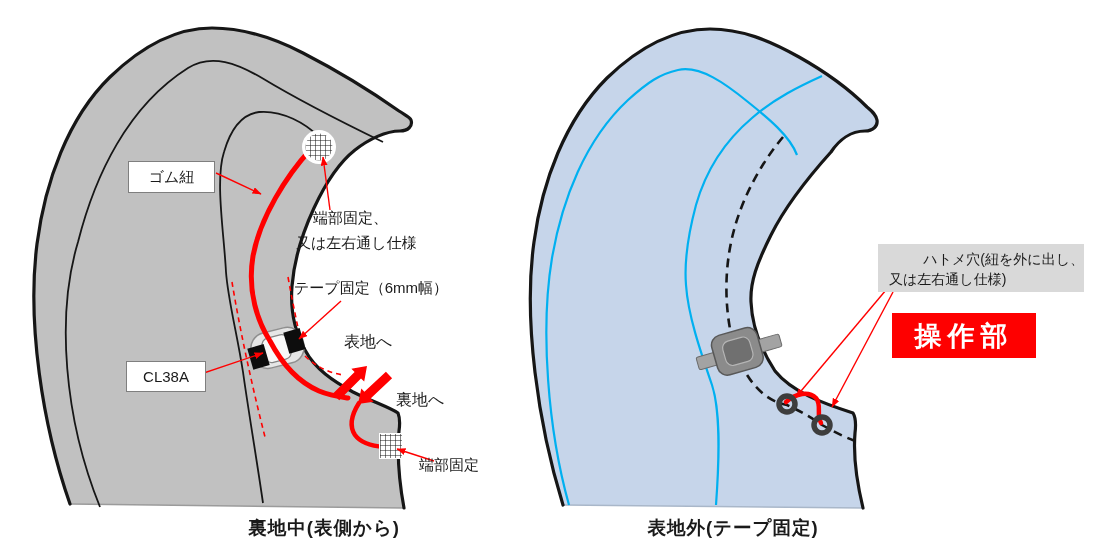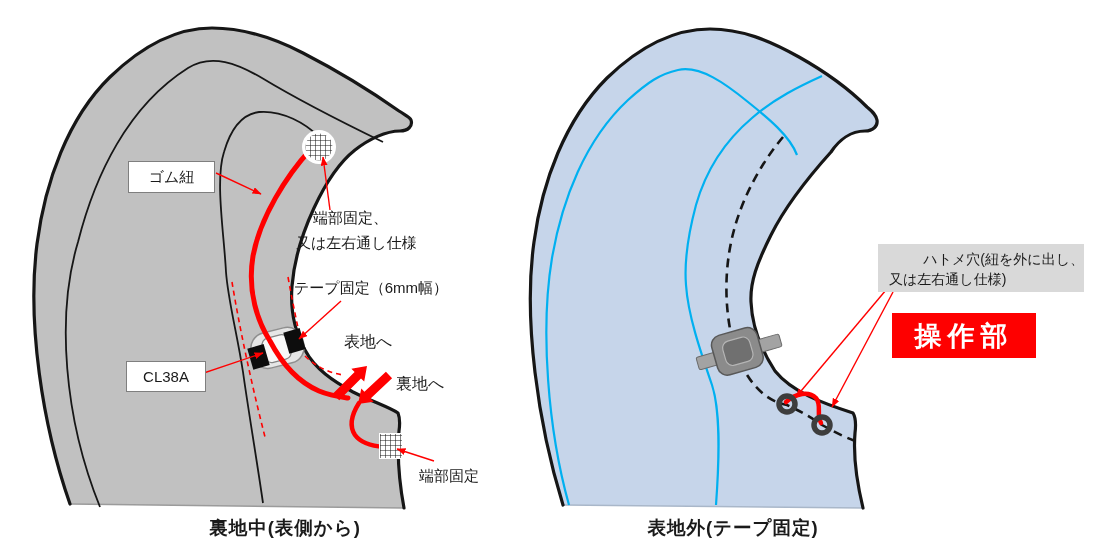--- a/index.html
+++ b/index.html
@@ -118,25 +118,25 @@
   </div>
 
   <div class="lbl t15" style="left:294px;top:276px;">テープ固定（6mm幅）</div>
 
   <div class="lbl box t15" style="left:113px;top:361px;width:78px;height:29px;margin-left:13px;">
     <span>CL38A</span>
   </div>
 
   <div class="lbl t16" style="left:344px;top:332px;">表地へ</div>
 
-  <div class="lbl t16" style="left:396px;top:374px;">裏地へ</div>
+  <div class="lbl t16" style="left:396px;top:390px;">裏地へ</div>
 
-  <div class="lbl t15" style="left:419px;top:464px;">端部固定</div>
+  <div class="lbl t15" style="left:419px;top:453px;">端部固定</div>
 
-  <div class="lbl caption" style="left:170px;top:515px;width:230px;">裏地中(表側から)</div>
+  <div class="lbl caption" style="left:170px;top:515px;width:230px;text-align:right;">裏地中(表側から)</div>
 
   <div class="lbl note" style="left:878px;top:244px;width:195px;height:43px;">
     <span style="display:block;text-align:right;">ハトメ穴(紐を外に出し、</span>
     <span style="display:block;">又は左右通し仕様)</span>
   </div>
 
   <div class="lbl control" style="left:892px;top:313px;width:144px;height:45px;">
     <span>操作部</span>
   </div>
 

